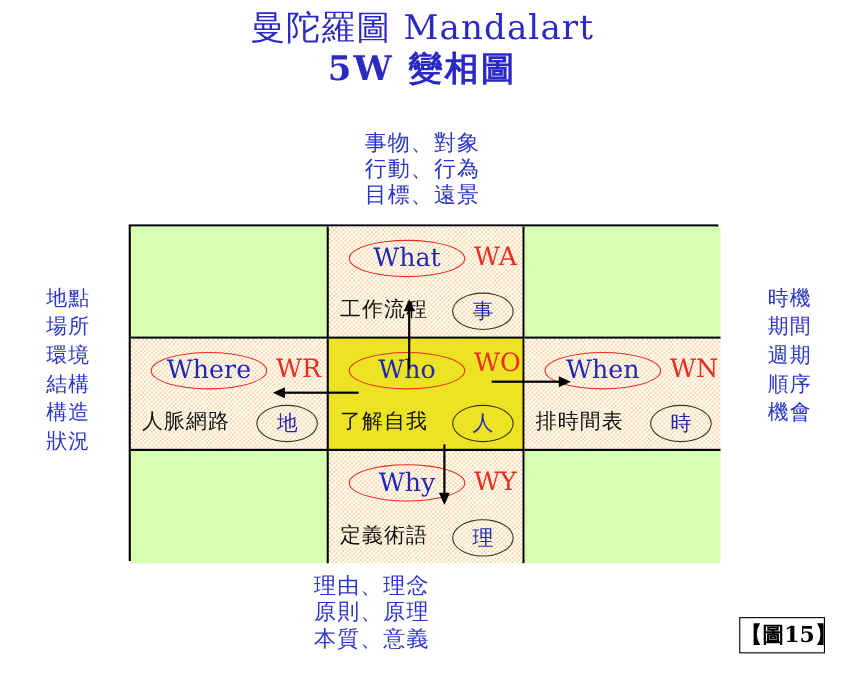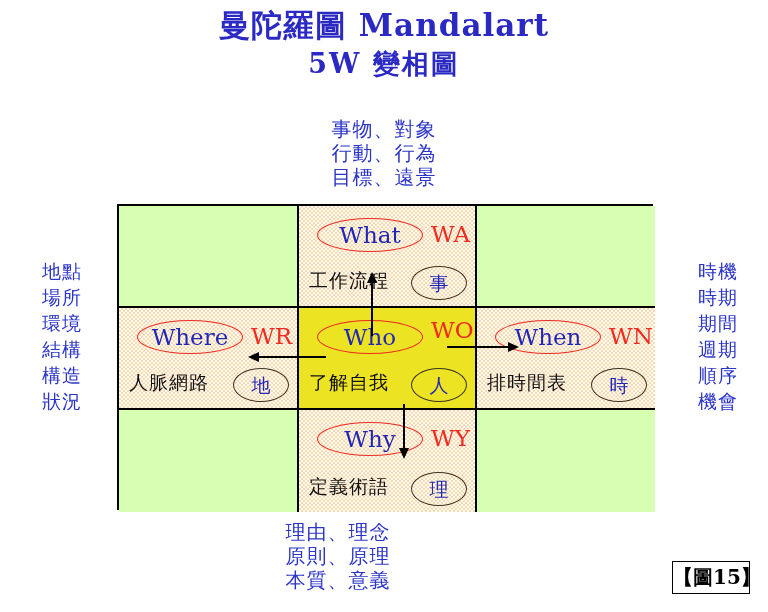--- a/index.html
+++ b/index.html
@@ -13,30 +13,30 @@
   .canvas{position:absolute;left:0;top:0;width:768px;height:612px;}
 
   
   .title-block{
     position:absolute;left:0;top:6px;width:768px;
     text-align:center;
   }
   .title-line1{
     color:#2b29c4;
     font-family:"DejaVu Serif", serif;
-    font-weight:bold;
+    font-weight:normal;
     font-size:31px;
     line-height:38px;
     letter-spacing:1px;
   }
   .title-line2{
     color:#2b29c4;
     font-family:"DejaVu Serif", serif;
     font-weight:bold;
-    font-size:27px;
+    font-size:31px;
     line-height:39px;
     letter-spacing:2px;
   }
 
   
   .cjk-blue{
     color:#2b35c8;
     font-family:"DejaVu Serif", serif;
     font-size:20px;
     line-height:24px;
@@ -195,21 +195,20 @@
     <div class="cjk-blue">地點</div>
     <div class="cjk-blue">場所</div>
     <div class="cjk-blue">環境</div>
     <div class="cjk-blue">結構</div>
     <div class="cjk-blue">構造</div>
     <div class="cjk-blue">狀況</div>
   </div>
 
   <div class="right-notes">
     <div class="cjk-blue">時機</div>
-    <div class="cjk-blue">時期</div>
     <div class="cjk-blue">期間</div>
     <div class="cjk-blue">週期</div>
     <div class="cjk-blue">順序</div>
     <div class="cjk-blue">機會</div>
   </div>
 
   <div class="grid">
 
     <div class="cell bg-green"></div>
 

